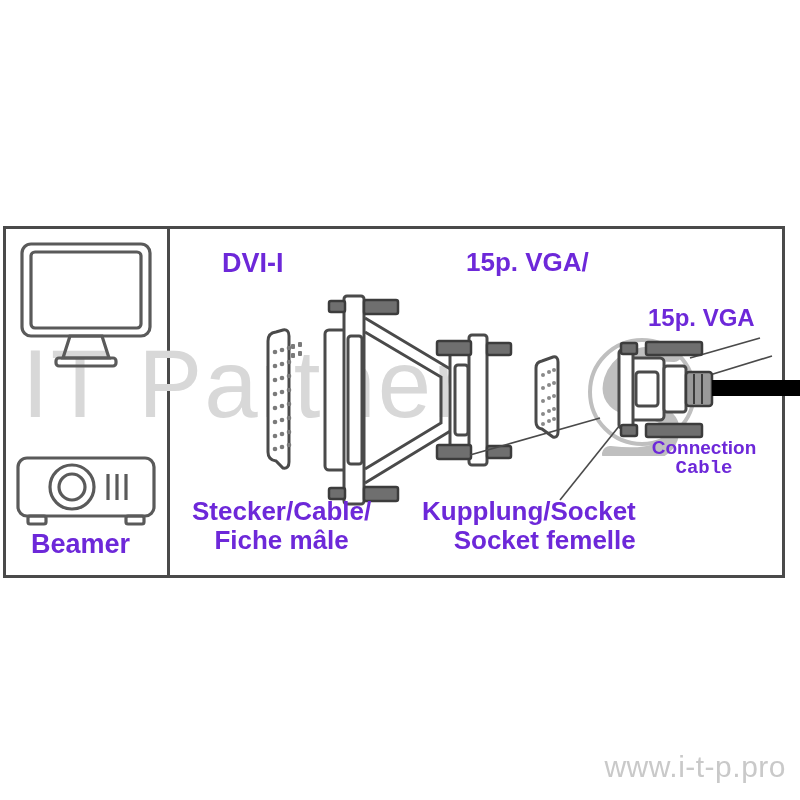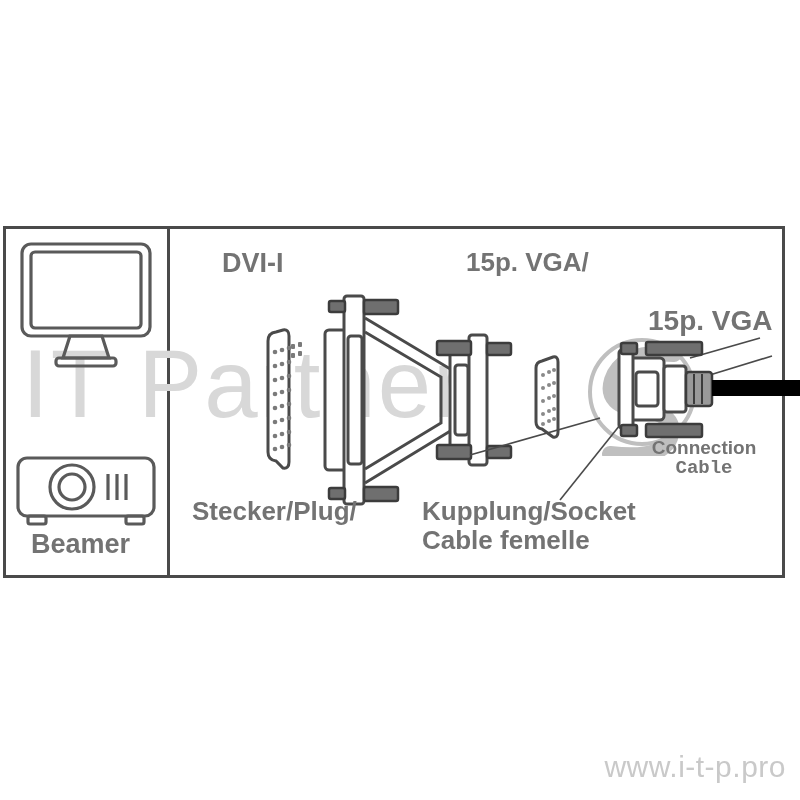--- a/index.html
+++ b/index.html
@@ -79,31 +79,31 @@
     height: 352px;
     background: #4a4a4a;
     z-index: 3;
   }
 
   
   .lbl {
     position: absolute;
     z-index: 8;
     font-weight: bold;
-    color: #737373;
+    color: #6d28d9;
     white-space: nowrap;
     line-height: 1.12;
   }
   .lbl-lcdtft { left: 24px;  top: 372px; font-size: 27px; }
   .lbl-beamer { left: 31px;  top: 529px; font-size: 27px; }
   .lbl-dvii   { left: 222px; top: 248px; font-size: 27px; }
   .lbl-vga15  { left: 466px; top: 248px; font-size: 26px; text-align: center; }
-  .lbl-vga15b { left: 648px; top: 305px; font-size: 28px; }
+  .lbl-vga15b { left: 648px; top: 305px; font-size: 24px; }
   .lbl-stecker{ left: 192px; top: 497px; font-size: 26px; text-align: center; }
-  .lbl-kupp   { left: 422px; top: 497px; font-size: 26px; text-align: left; }
+  .lbl-kupp   { left: 422px; top: 497px; font-size: 26px; text-align: right; }
   .lbl-conn   { left: 624px; top: 437px; font-size: 19px; text-align: center; width: 160px;}
   .lbl-conn .l2 { display:block;font-family:Liberation Mono, monospace; }
 
   svg { display: block; }
 </style>
 </head>
 <body>
 
 <div id="canvas">
 
@@ -264,26 +264,27 @@
   <div class="lbl lbl-beamer">Beamer</div>
   <div class="lbl lbl-dvii">DVI-I</div>
 
   <div class="lbl lbl-vga15">
     <span>15p. VGA/</span><br>
   </div>
 
   <div class="lbl lbl-vga15b">15p. VGA</div>
 
   <div class="lbl lbl-stecker">
-    <span>Stecker/Plug/</span><br>
+    <span>Stecker/Cable/</span><br>
+    <span>Fiche mâle</span>
   </div>
 
   <div class="lbl lbl-kupp">
     <span>Kupplung/Socket</span><br>
-    <span>Cable femelle</span>
+    <span>Socket femelle</span>
   </div>
 
   <div class="lbl lbl-conn">
     <span>Connection</span>
     <span class="l2">Cable</span>
   </div>
 
   <div class="wm-url">www.i-t-p.pro</div>
 
 </div>

